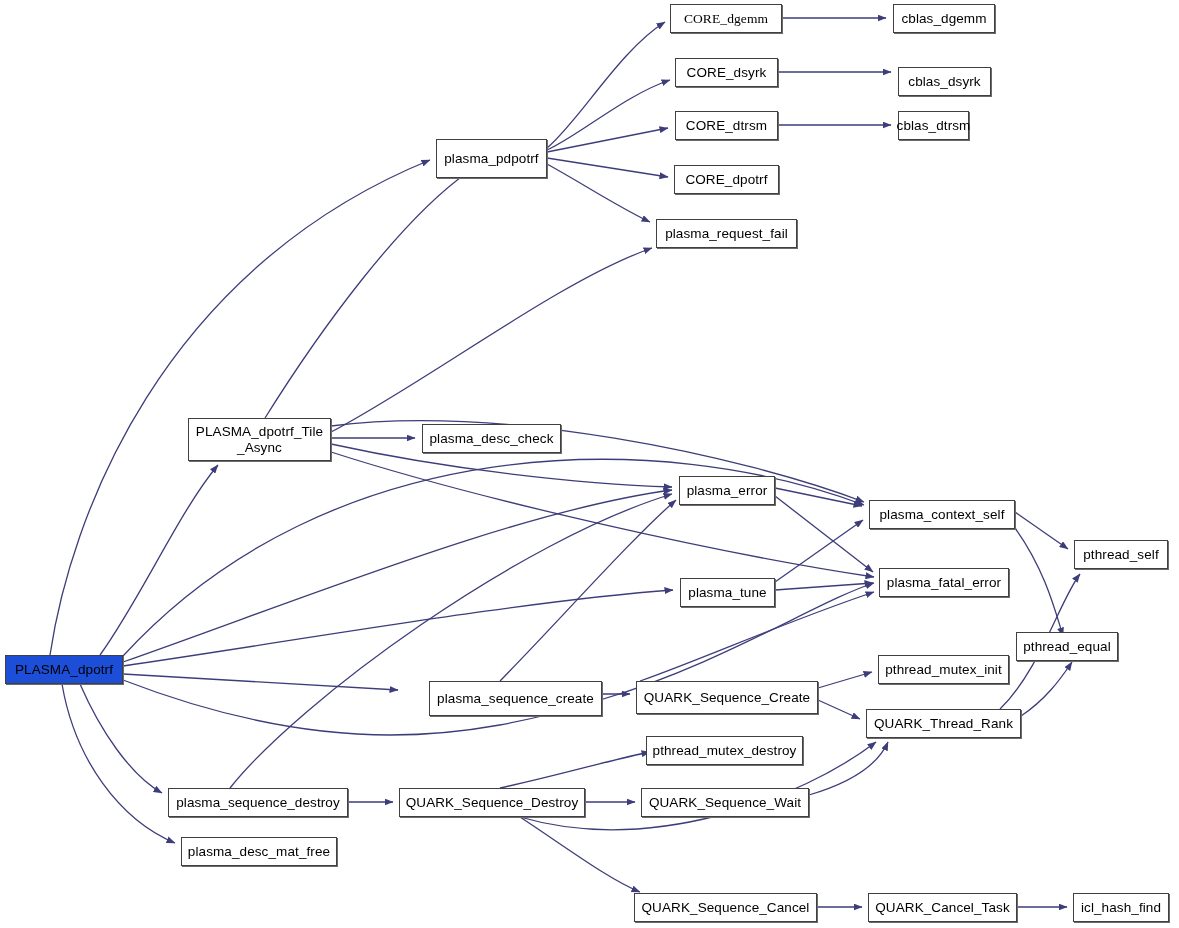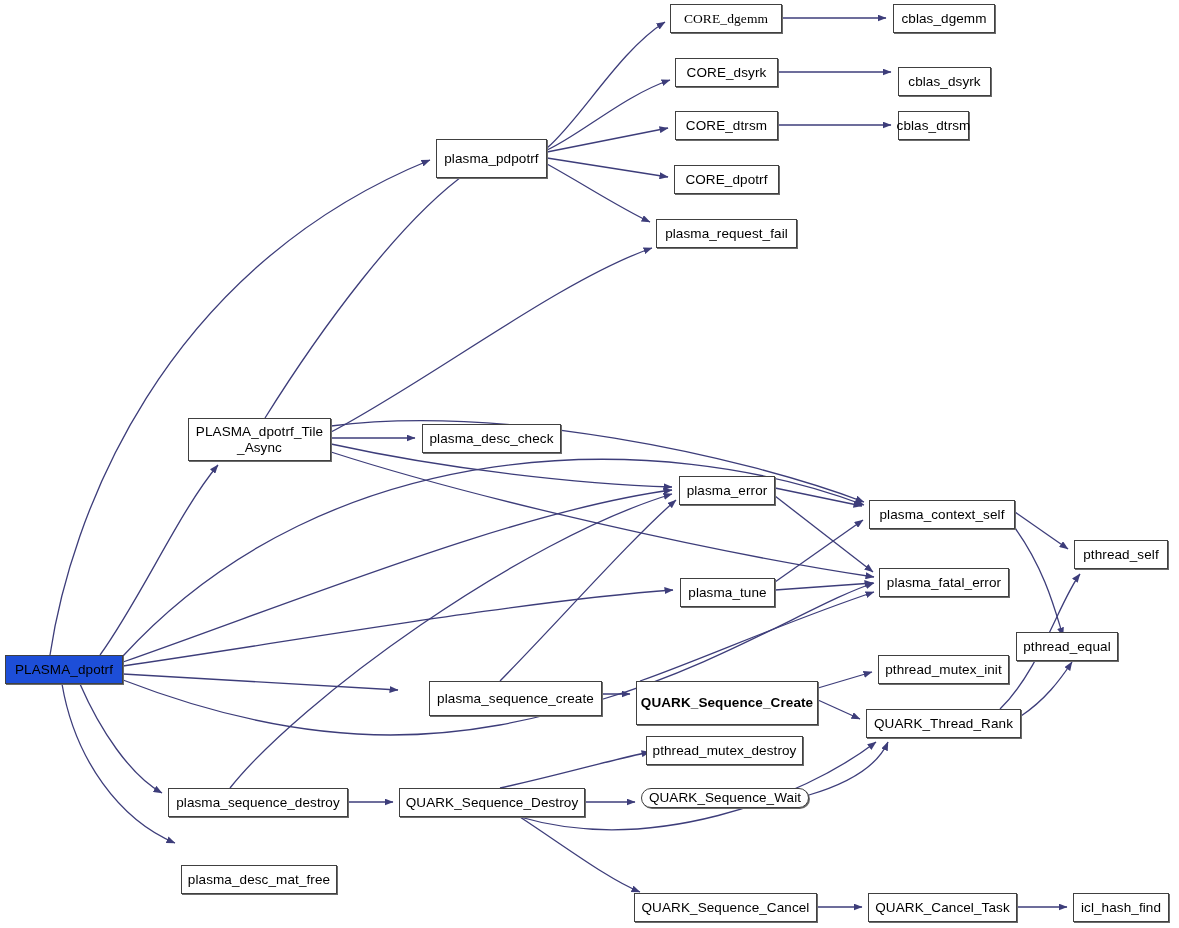--- a/index.html
+++ b/index.html
@@ -122,25 +122,25 @@
       <div class="gnode" style="left: 898px; top: 111px; width: 71px; height: 29px;"><span class="nlabel">cblas_dtrsm</span></div>
       <div class="gnode" style="left: 656px; top: 219px; width: 141px; height: 29px;"><span class="nlabel">plasma_request_fail</span></div>
       <div class="gnode" style="left: 422px; top: 424px; width: 139px; height: 29px;"><span class="nlabel">plasma_desc_check</span></div>
       <div class="gnode" style="left: 679px; top: 476px; width: 96px; height: 29px;"><span class="nlabel">plasma_error</span></div>
       <div class="gnode" style="left: 869px; top: 500px; width: 146px; height: 29px;"><span class="nlabel">plasma_context_self</span></div>
       <div class="gnode" style="left: 1074px; top: 540px; width: 94px; height: 29px; text-align: right;"><span class="nlabel">pthread_self</span></div>
       <div class="gnode" style="left: 879px; top: 568px; width: 130px; height: 29px;"><span class="nlabel">plasma_fatal_error</span></div>
       <div class="gnode" style="left: 680px; top: 578px; width: 95px; height: 29px;"><span class="nlabel">plasma_tune</span></div>
       <div class="gnode" style="left: 1016px; top: 632px; width: 102px; height: 29px;"><span class="nlabel">pthread_equal</span></div>
       <div class="gnode" style="left: 405px; top: 681px; width: 173px; height: 35px; margin-left: 24px;"><span class="nlabel">plasma_sequence_create</span></div>
-      <div class="gnode" style="left: 636px; top: 681px; width: 182px; height: 44px; font-weight: bold;"><span class="nlabel">QUARK_Sequence_Create</span></div>
+      <div class="gnode" style="left: 636px; top: 681px; width: 182px; height: 33px;"><span class="nlabel">QUARK_Sequence_Create</span></div>
       <div class="gnode" style="left: 878px; top: 655px; width: 131px; height: 29px;"><span class="nlabel">pthread_mutex_init</span></div>
       <div class="gnode" style="left: 866px; top: 709px; width: 155px; height: 29px;"><span class="nlabel">QUARK_Thread_Rank</span></div>
       <div class="gnode" style="left: 646px; top: 736px; width: 157px; height: 29px;"><span class="nlabel">pthread_mutex_destroy</span></div>
       <div class="gnode" style="left: 168px; top: 788px; width: 180px; height: 29px;"><span class="nlabel">plasma_sequence_destroy</span></div>
       <div class="gnode" style="left: 399px; top: 788px; width: 186px; height: 29px;"><span class="nlabel">QUARK_Sequence_Destroy</span></div>
-      <div class="gnode" style="left: 641px; top: 788px; width: 168px; height: 20px; border-radius: 13px;"><span class="nlabel">QUARK_Sequence_Wait</span></div>
-      <div class="gnode" style="left: 181px; top: 837px; width: 156px; height: 29px; margin-top: 28px;"><span class="nlabel">plasma_desc_mat_free</span></div>
+      <div class="gnode" style="left: 641px; top: 788px; width: 168px; height: 29px;"><span class="nlabel">QUARK_Sequence_Wait</span></div>
+      <div class="gnode" style="left: 181px; top: 837px; width: 156px; height: 29px;"><span class="nlabel">plasma_desc_mat_free</span></div>
       <div class="gnode" style="left: 634px; top: 893px; width: 183px; height: 29px;"><span class="nlabel">QUARK_Sequence_Cancel</span></div>
       <div class="gnode" style="left: 868px; top: 893px; width: 149px; height: 29px;"><span class="nlabel">QUARK_Cancel_Task</span></div>
       <div class="gnode" style="left: 1073px; top: 893px; width: 96px; height: 29px;"><span class="nlabel">icl_hash_find</span></div>
     </div>
 </div>
 
 </body></html>

